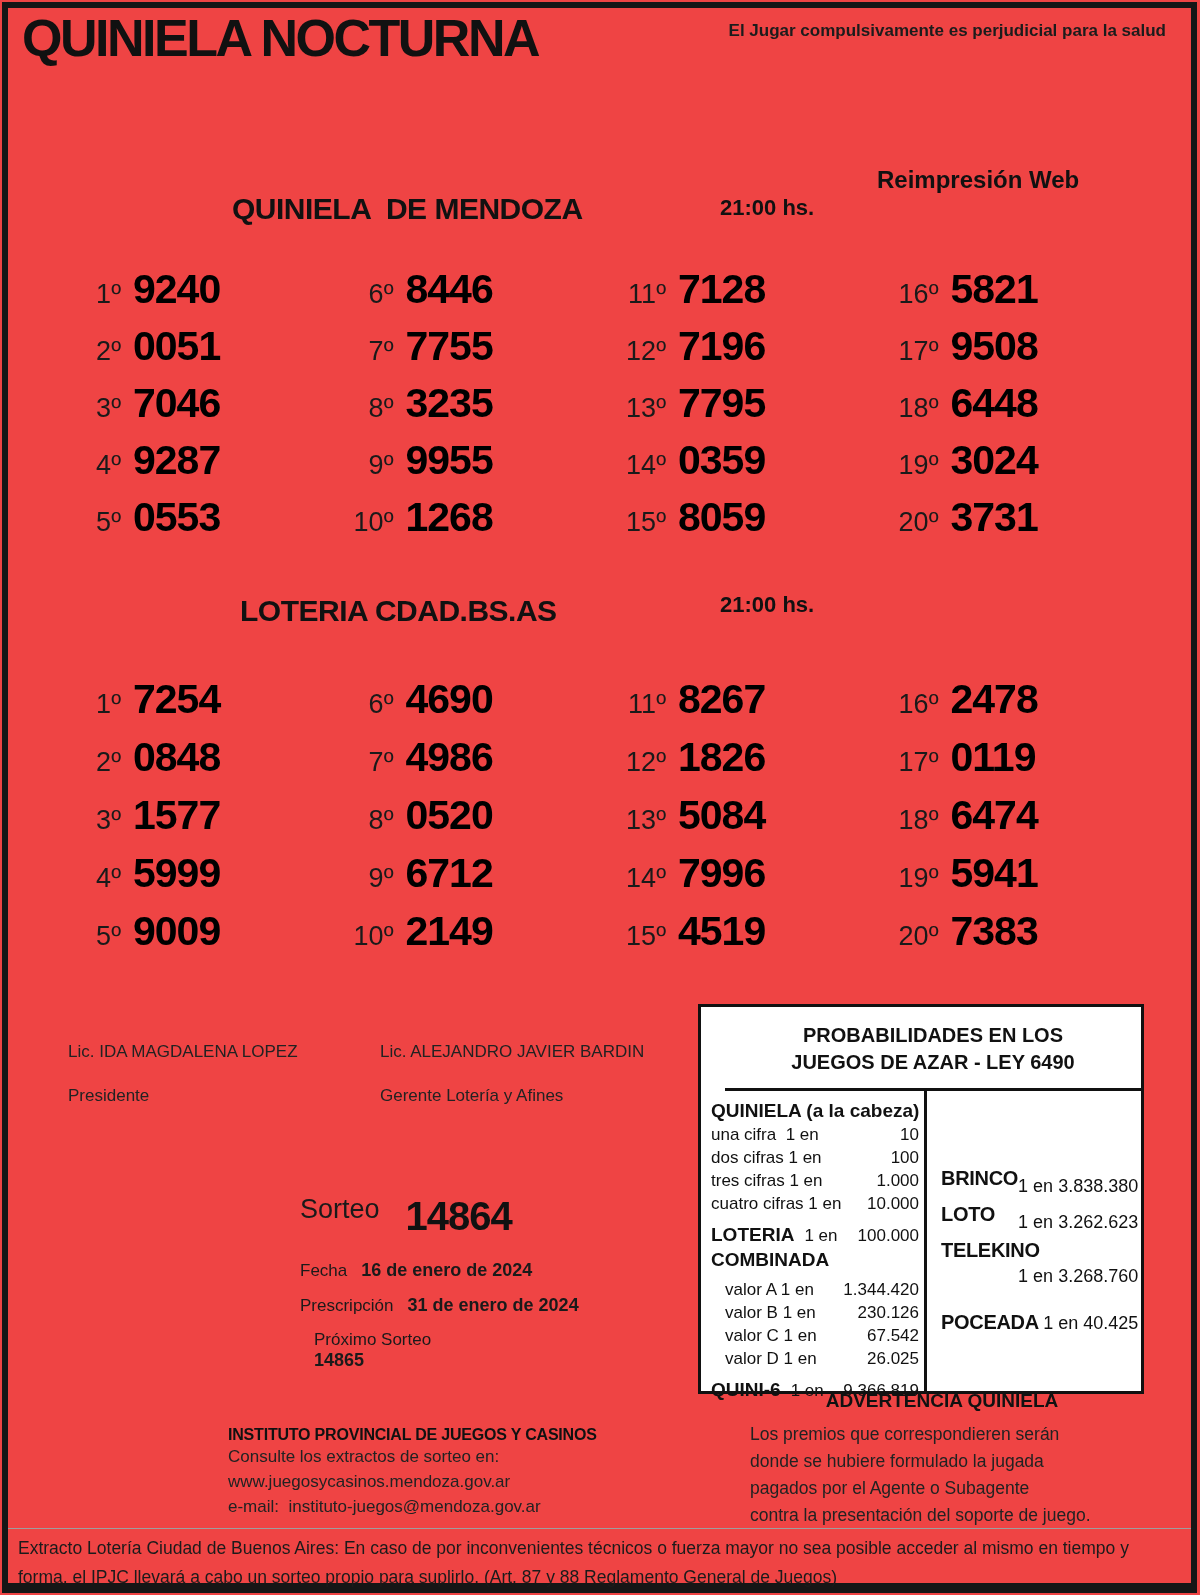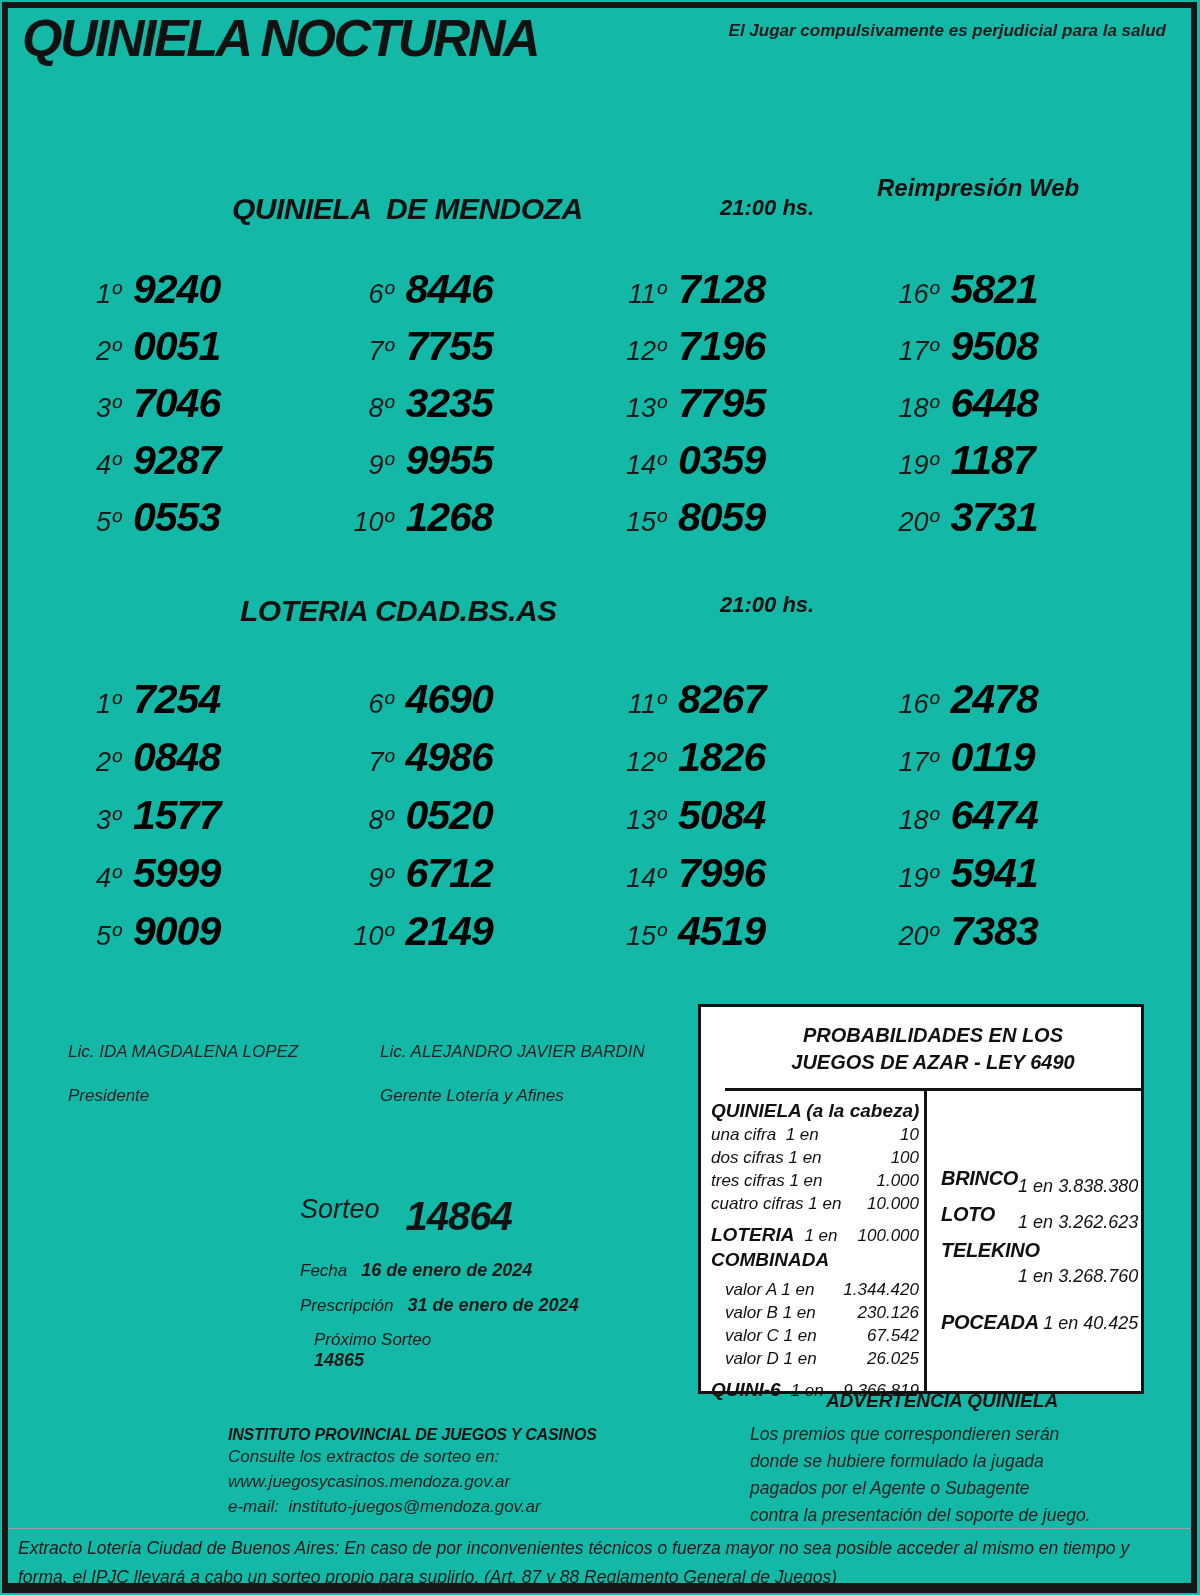--- a/index.html
+++ b/index.html
@@ -1,24 +1,24 @@
 <!DOCTYPE html>
 <html><head>
 <meta charset="utf-8">
 <style>
   html,body{margin:0;padding:0;background:#9a9a9a;}
-  .page{position:relative;width:1200px;height:1595px;margin:0 auto;background:#14b8a6;
-        font-family:"Liberation Sans","DejaVu Sans",sans-serif;color:#111;overflow:hidden;font-style:italic;}
+  .page{position:relative;width:1200px;height:1595px;margin:0 auto;background:#ef4444;
+        font-family:"Liberation Sans","DejaVu Sans",sans-serif;color:#111;overflow:hidden;}
   .frame{position:absolute;left:2px;top:2px;right:3px;bottom:2px;
          border:6px solid #161616;border-bottom-width:10px;pointer-events:none;}
 
   
   .title{position:absolute;left:22px;top:8px;font-size:52px;font-weight:bold;letter-spacing:-2.5px;white-space:pre;}
   .warning{position:absolute;right:34px;top:21px;font-size:17px;font-weight:bold;color:#1c1c1c;}
-  .reprint{position:absolute;left:877px;top:174px;font-size:24px;font-weight:bold;}
+  .reprint{position:absolute;left:877px;top:166px;font-size:24px;font-weight:bold;}
 
   
   .draw-name{position:absolute;font-size:30px;font-weight:bold;letter-spacing:-0.5px;white-space:pre;}
   .draw-time{position:absolute;font-size:22px;font-weight:bold;white-space:pre;}
   #mendoza-name{left:232px;top:192px;}
   #mendoza-time{left:720px;top:195px;}
   #bsas-name{left:240px;top:594px;}
   #bsas-time{left:720px;top:592px;}
 
   
@@ -185,21 +185,21 @@
         <span class="num">9508</span>
       </div>
 
       <div class="cell">
         <span class="pos">18º</span>
         <span class="num">6448</span>
       </div>
 
       <div class="cell">
         <span class="pos">19º</span>
-        <span class="num">1187</span>
+        <span class="num">3024</span>
       </div>
 
       <div class="cell">
         <span class="pos">20º</span>
         <span class="num">3731</span>
       </div>
     </div>
 
   <div class="draw-name" id="bsas-name">LOTERIA CDAD.BS.AS</div>
   <div class="draw-time" id="bsas-time">21:00 hs.</div>

